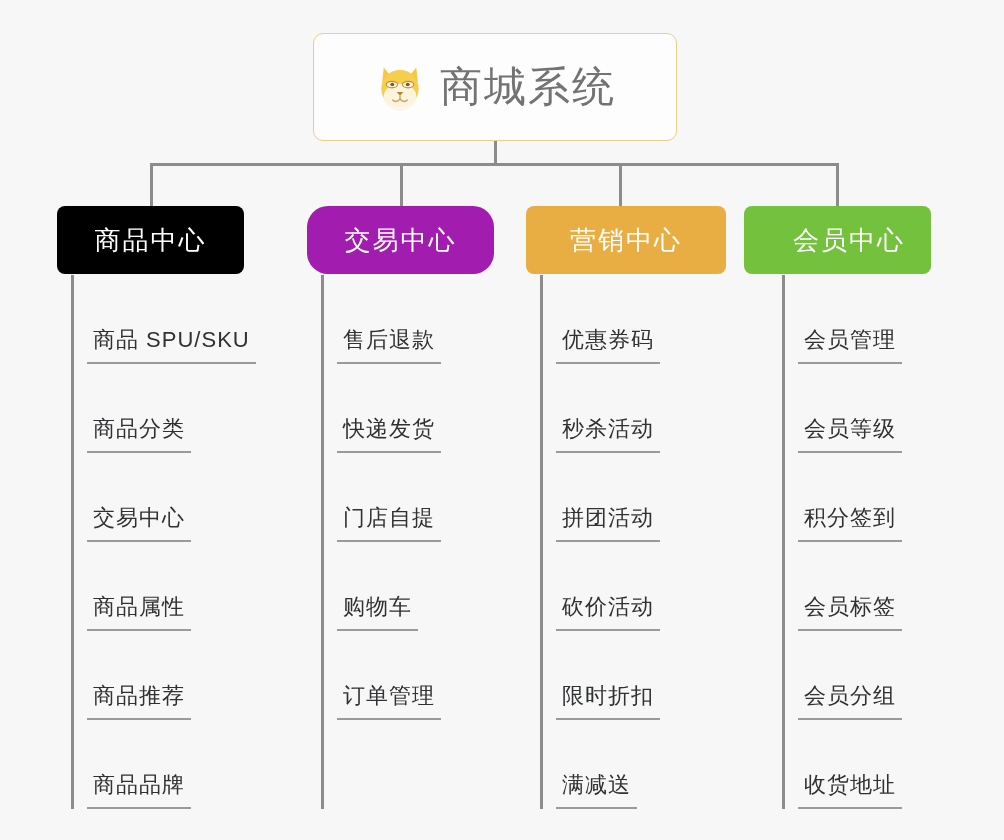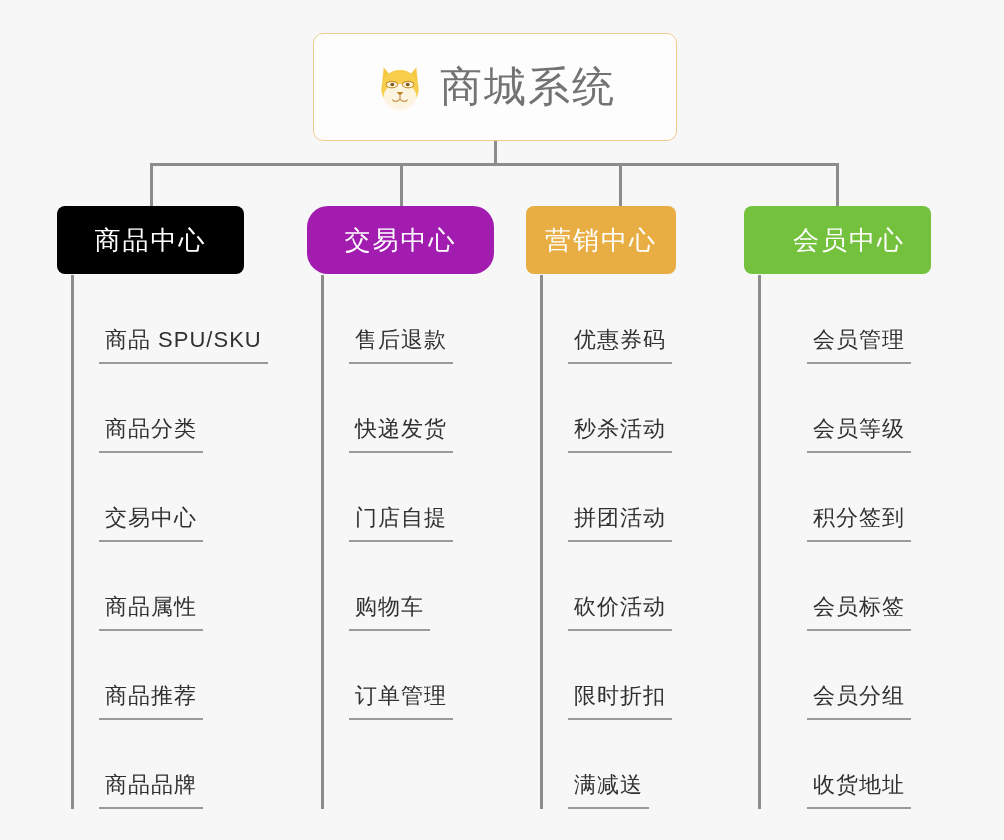--- a/index.html
+++ b/index.html
@@ -60,21 +60,21 @@
   }
   .leaf{
     position:relative;
     height:89px;
     box-sizing:border-box;
     display:flex;
     align-items:flex-end;
   }
   .leaf-inner{
     position:relative;
-    margin-left:28px;
+    margin-left:16px;
     padding:0 6px 7px 6px;
     border-bottom:2px solid #9a9a9a;
     font-size:22px;
     color:#303133;
     letter-spacing:1px;
     white-space:nowrap;
   }
 </style>
 </head>
 <body style="background: rgb(247, 247, 247);">
@@ -112,21 +112,21 @@
   <div class="conn" style="left:400px;top:163px;width:3px;height:43px;"></div>
   <div class="conn" style="left:619px;top:163px;width:3px;height:43px;"></div>
   <div class="conn" style="left:836px;top:163px;width:3px;height:43px;"></div>
 
   <div class="cat-box" style="left: 57px; top: 206px; width: 187px; background: #000000;">
     <span>商品中心</span>
   </div>
   <div class="cat-box" style="left: 307px; top: 206px; width: 187px; background: #a21caf; border-radius: 21px;">
     <span>交易中心</span>
   </div>
-  <div class="cat-box" style="left: 526px; top: 206px; width: 150px; background: rgb(232, 174, 67);">
+  <div class="cat-box" style="left: 526px; top: 206px; width: 200px; background: rgb(232, 174, 67);">
     <span>营销中心</span>
   </div>
   <div class="cat-box" style="left: 744px; top: 206px; width: 187px; background: rgb(115, 193, 61); padding-left: 23px;">
     <span>会员中心</span>
   </div>
 
   <div class="branch" style="left:71px;">
     <div class="spine" style="height:534px;"></div>
     <div class="leaf">
         <div class="leaf-inner">商品 SPU/SKU</div>
@@ -182,21 +182,21 @@
         <div class="leaf-inner">砍价活动</div>
       </div>
     <div class="leaf">
         <div class="leaf-inner">限时折扣</div>
       </div>
     <div class="leaf">
         <div class="leaf-inner">满减送</div>
       </div>
   </div>
 
-  <div class="branch" style="left:758px;padding-left:21px;">
+  <div class="branch" style="left:782px;">
     <div class="spine" style="height:534px;"></div>
     <div class="leaf">
         <div class="leaf-inner">会员管理</div>
       </div>
     <div class="leaf">
         <div class="leaf-inner">会员等级</div>
       </div>
     <div class="leaf">
         <div class="leaf-inner">积分签到</div>
       </div>

